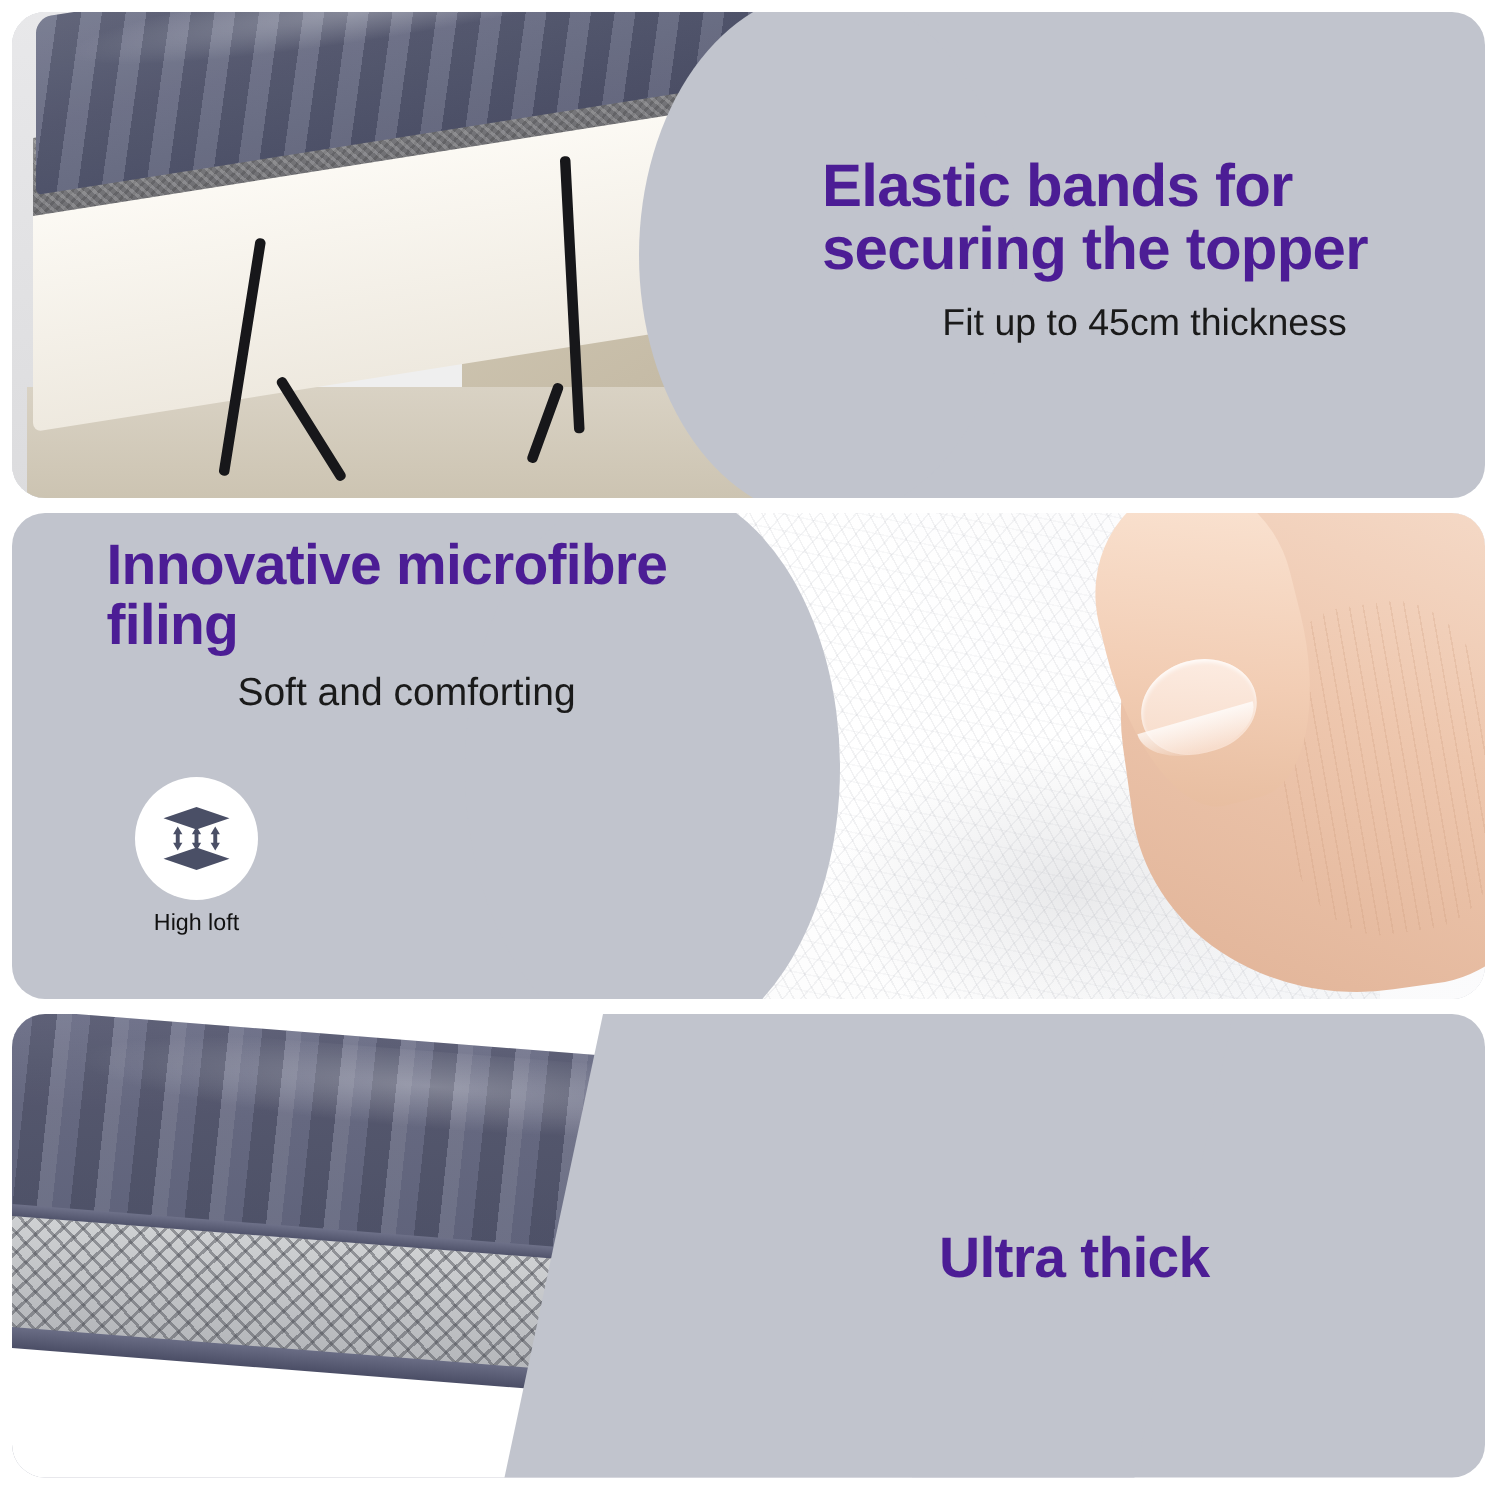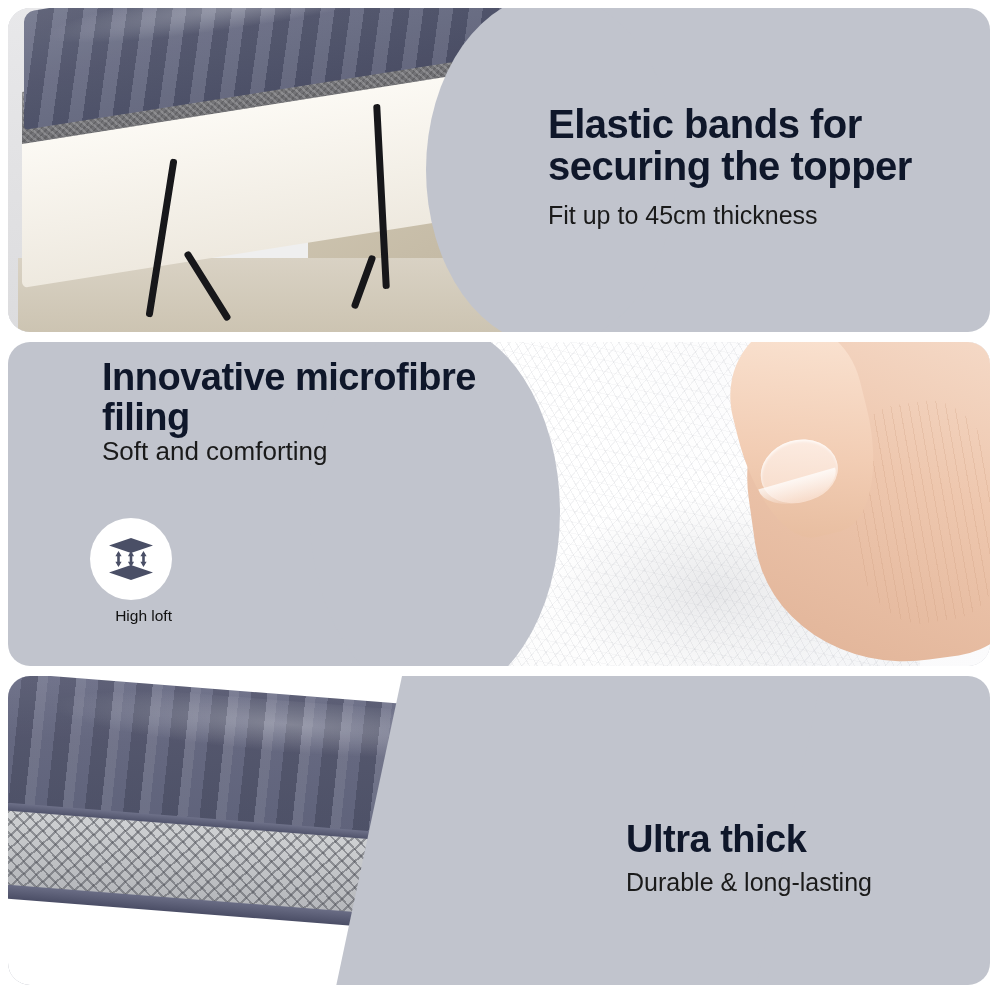--- a/index.html
+++ b/index.html
@@ -28,47 +28,48 @@
   #panel-ultrathick{ top:676px; height:309px; }
 
   .panel-photo, .panel-text {
     position:absolute; top:0; bottom:0;
   }
 
   
   .txt-wrap { position:absolute; }
   .headline {
     font-weight:bold;
-    color:#0f172a;
+    color:#4c1d95;
     line-height:1.04;
     letter-spacing:-0.5px;
   }
   .subline {
     color:#1a1a1a;
     line-height:1.15;
+    text-align:center;
   }
 
   
   #elastic-text { left:540px; top:96px; width:430px; }
   #elastic-text .headline { font-size:40px; }
   #elastic-text .subline  { font-size:25px; margin-top:14px; }
 
   
-  #microfibre-text { left:94px; top:16px; width:400px; }
+  #microfibre-text { left:63px; top:16px; width:400px; }
   #microfibre-text .headline { font-size:38px; }
-  #microfibre-text .subline  { font-size:26px; }
+  #microfibre-text .subline  { font-size:26px; margin-top:10px; }
 
   
   #ultrathick-text { left:618px; top:108px; width:360px; }
   #ultrathick-text .headline { font-size:38px;margin-top:36px; }
   #ultrathick-text .subline  { font-size:25px; margin-top:8px; }
 
   
   .badges { position:absolute; left:82px; top:176px; display:flex; gap:34px; }
-  .badge  { width:82px; text-align:right; }
+  .badge  { width:82px; text-align:center; }
   .badge-circle {
     width:82px; height:82px; border-radius:50%;
     background:#ffffff;
     display:flex; align-items:center; justify-content:center;
   }
   .badge-label {
     margin-top:7px; font-size:15.5px; color:#111; white-space:nowrap;
   }
 
   
@@ -339,17 +340,16 @@
       <div class="ph" id="p3-top-hl"></div>
       <div class="ph" id="p3-pipe"></div>
       <div class="ph" id="p3-mesh"></div>
       <div class="ph" id="p3-mesh-tex"></div>
       <div class="ph" id="p3-bottom"></div>
       <div class="ph" id="p3-diag"></div>
     </div>
 
     <div class="txt-wrap" id="ultrathick-text">
       <div class="headline">Ultra thick</div>
-      <div class="subline">Durable &amp; long-lasting</div>
     </div>
   </section>
 
 </div>
 
 </body></html>

